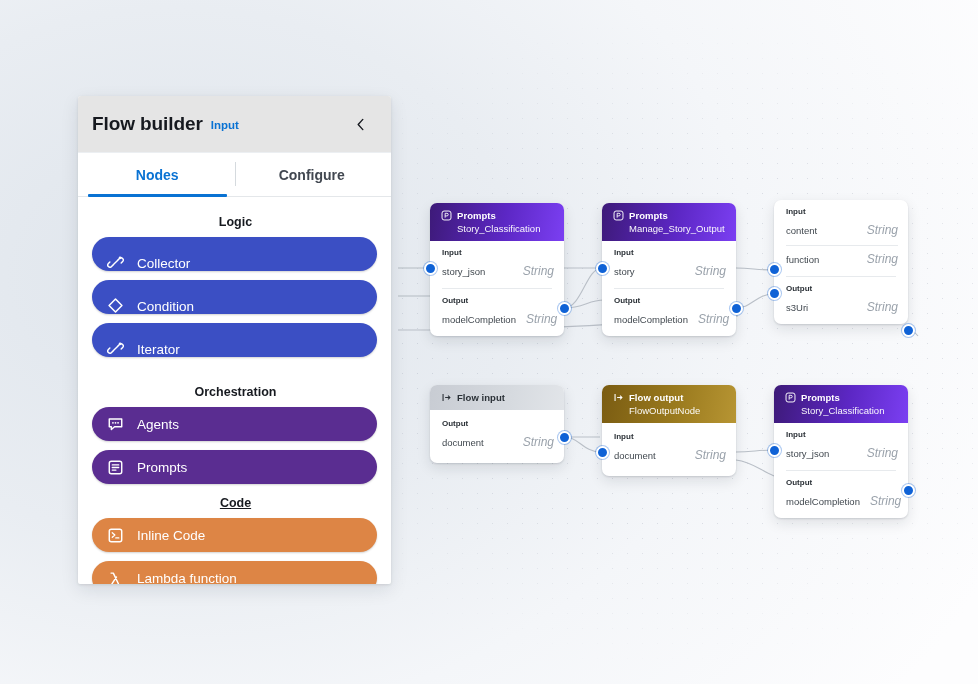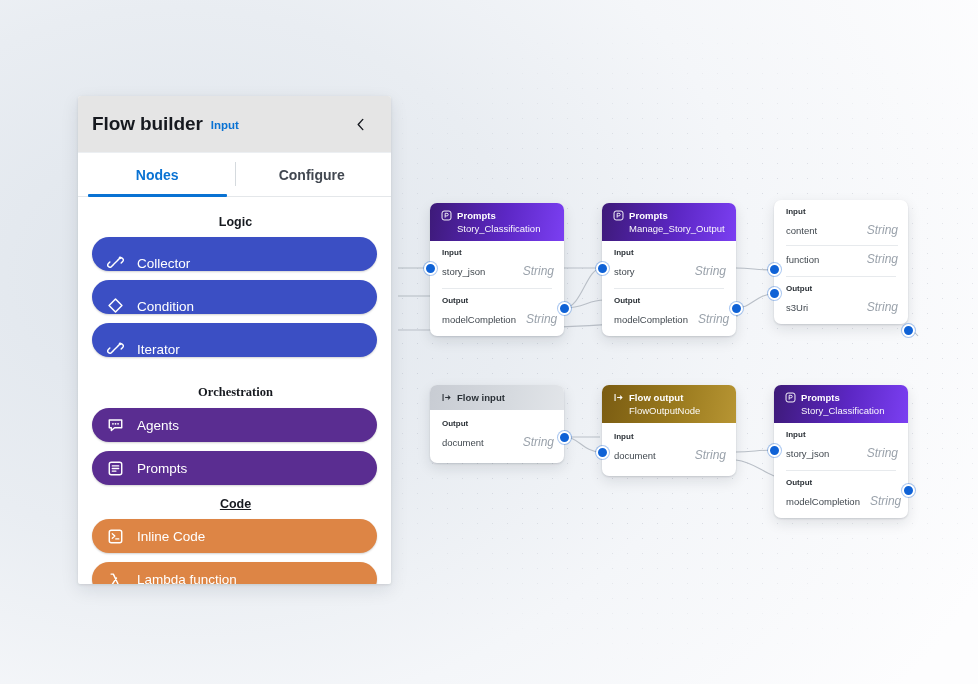--- a/index.html
+++ b/index.html
@@ -494,21 +494,21 @@
                 <path d="M6.2 11.8L4.4 13.6a2.3 2.3 0 01-3.2-3.2l1.8-1.8"></path>
                 <path d="M11.8 6.2l1.8-1.8a2.3 2.3 0 013.2 3.2l-1.8 1.8"></path>
                 <path d="M6.6 11.4l4.8-4.8"></path>
               </g>
               <circle cx="13.9" cy="4.1" r="1.5" fill="#fff"></circle>
             </svg>
         </span>
         <span>Iterator</span>
       </div>
 
-      <div class="group-label" style="margin-top:28px;font-family:Liberation Serif, serif;">Orchestration</div>
+      <div class="group-label" style="margin-top:28px;">Orchestration</div>
 
       <div class="node-chip chip-purple">
         <span class="chip-icon">
           <svg width="17" height="17" viewBox="0 0 18 18">
               <path d="M2.4 3.2h13.2v8.1H8l-3.4 3.1v-3.1H2.4z" fill="none" stroke="#fff" stroke-width="1.5" stroke-linejoin="round"></path>
               <circle cx="6.3" cy="7.2" r="0.95" fill="#fff"></circle>
               <circle cx="9" cy="7.2" r="0.95" fill="#fff"></circle>
               <circle cx="11.7" cy="7.2" r="0.95" fill="#fff"></circle>
             </svg>
         </span>

